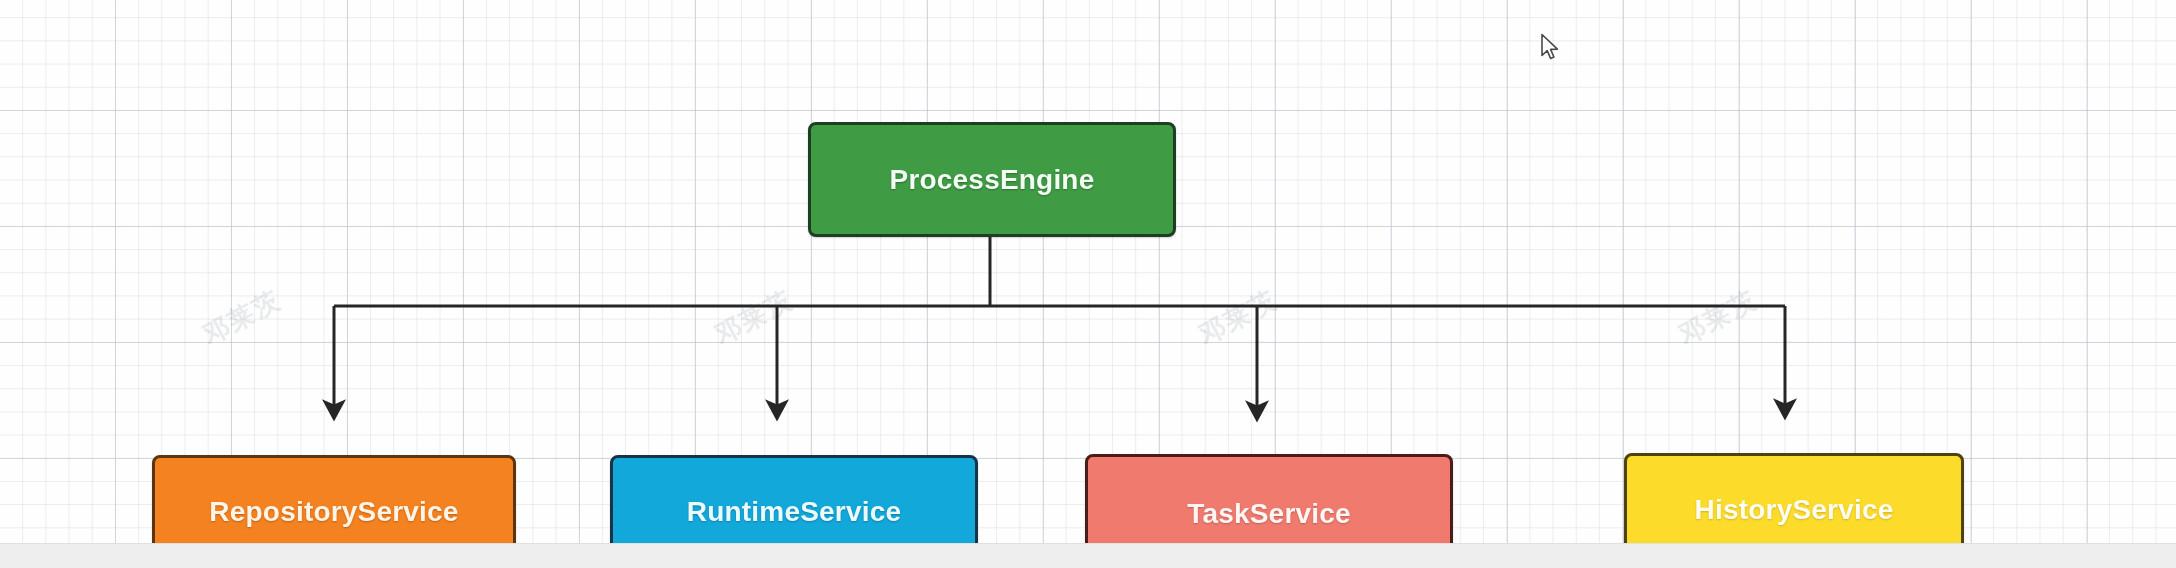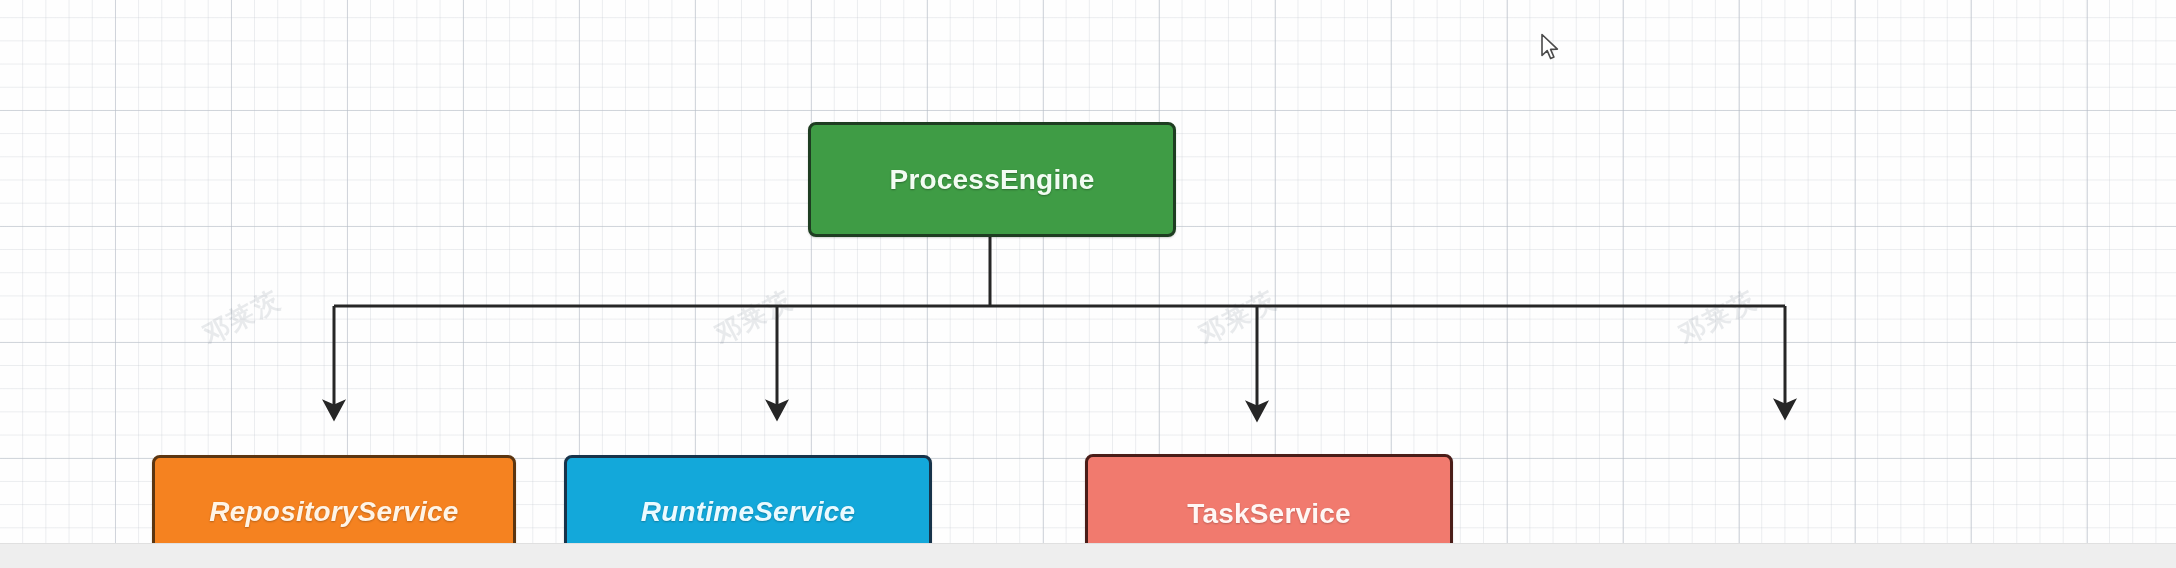--- a/index.html
+++ b/index.html
@@ -104,32 +104,30 @@
   }
 
   #node-repositoryservice {
     left: 152px; top: 417px;
     width: 364px; height: 114px;
     background: #f58220;
     border: 3px solid #5b3510;
     color: #fff4e6;
     font-size: 28px;
     text-shadow: 0 1px 2px rgba(0,0,0,0.25);
-    font-style: italic;
   }
 
   #node-runtimeservice {
-    left: 564px; top: 417px;
+    left: 610px; top: 417px;
     width: 368px; height: 114px;
     background: #13a8da;
     border: 3px solid #17334a;
     color: #eafaff;
     font-size: 28px;
     text-shadow: 0 1px 2px rgba(0,0,0,0.25);
-    font-style: italic;
   }
 
   #node-taskservice {
     left: 1085px; top: 416px;
     width: 368px; height: 119px;
     background: #f17a6e;
     border: 3px solid #4a1d18;
     color: #fff6f4;
     font-size: 28px;
     text-shadow: 0 1px 2px rgba(0,0,0,0.22);
@@ -192,20 +190,23 @@
   </div>
 
   <div class="node" id="node-runtimeservice">
     <span class="label">RuntimeService</span>
   </div>
 
   <div class="node" id="node-taskservice">
     <span class="label">TaskService</span>
   </div>
 
+  <div class="node" id="node-historyservice">
+    <span class="label">HistoryService</span>
+  </div>
 
   <div id="footer-strip"></div>
 
   <svg id="mouse-cursor" width="22" height="30" viewBox="0 0 22 30" style="left:1540px; top:33px;" xmlns="http://www.w3.org/2000/svg">
     <path d="M2,1.5 L2,22.5 L7.2,17.6 L10.6,25.4 L13.9,24.0 L10.6,16.4 L17.4,16.1 Z" fill="#ffffff" stroke="#4a4a4a" stroke-width="1.6" stroke-linejoin="round"></path>
   </svg>
 
 </div>
 
 </body></html>

